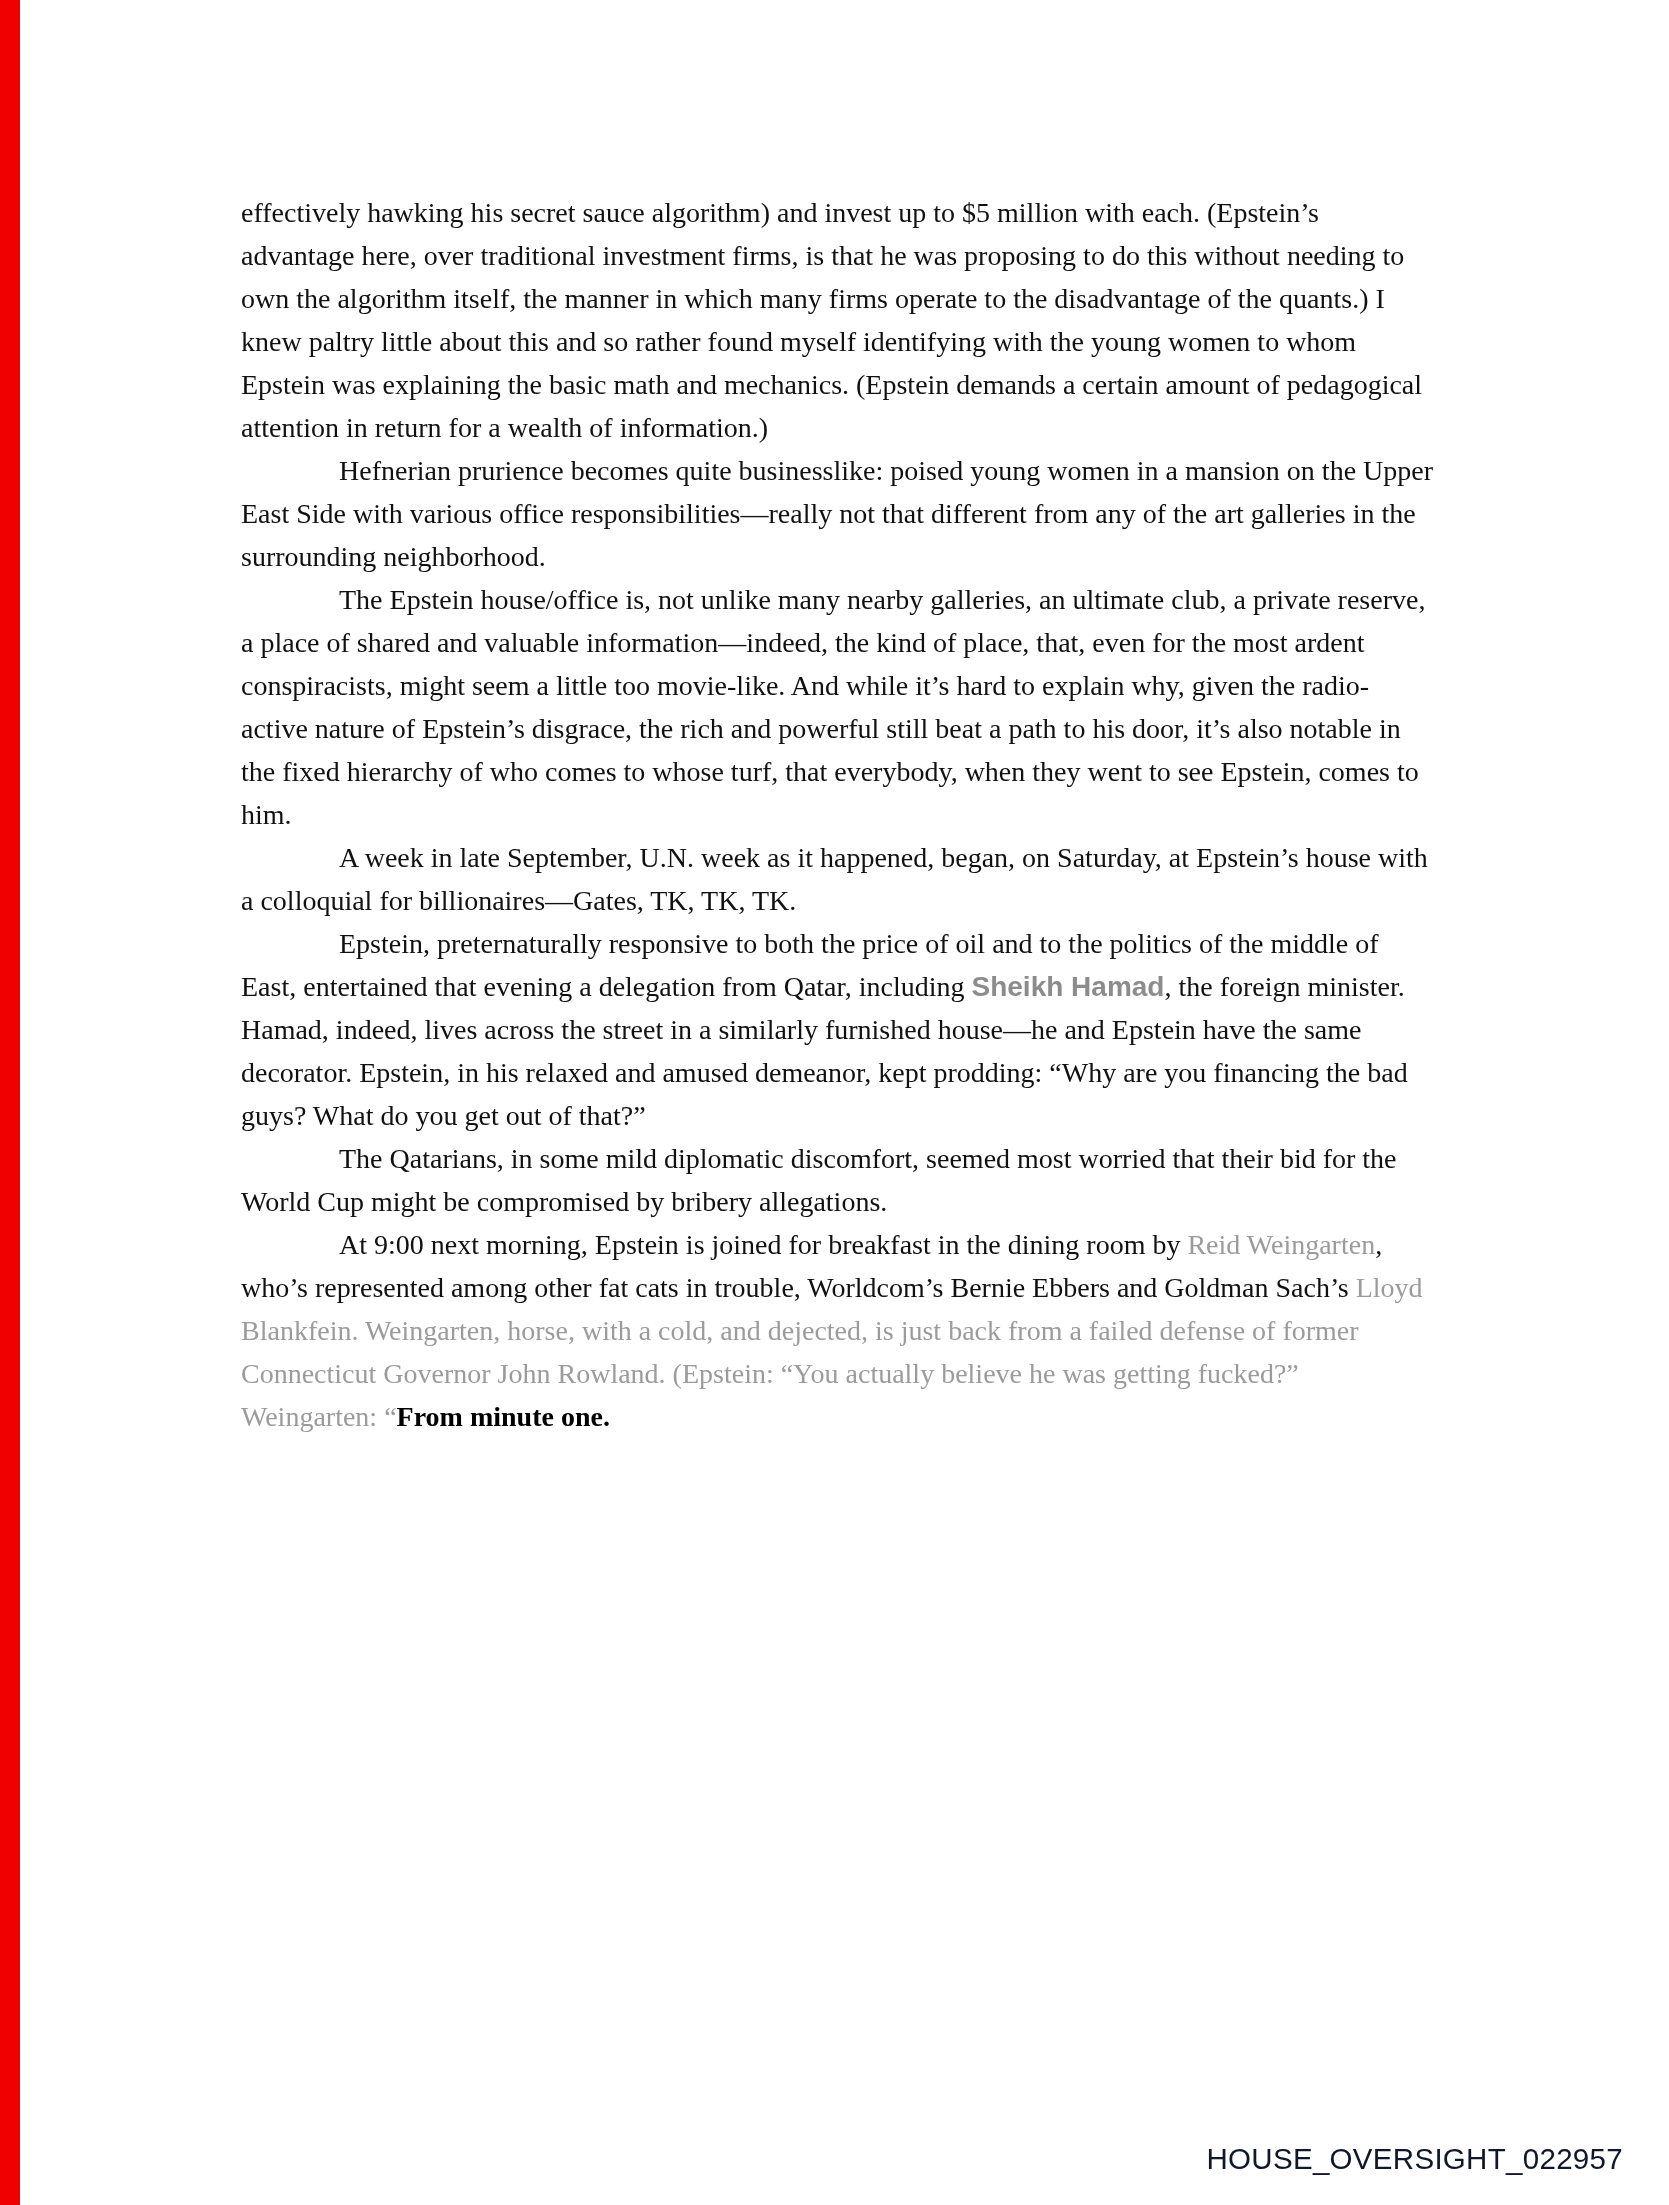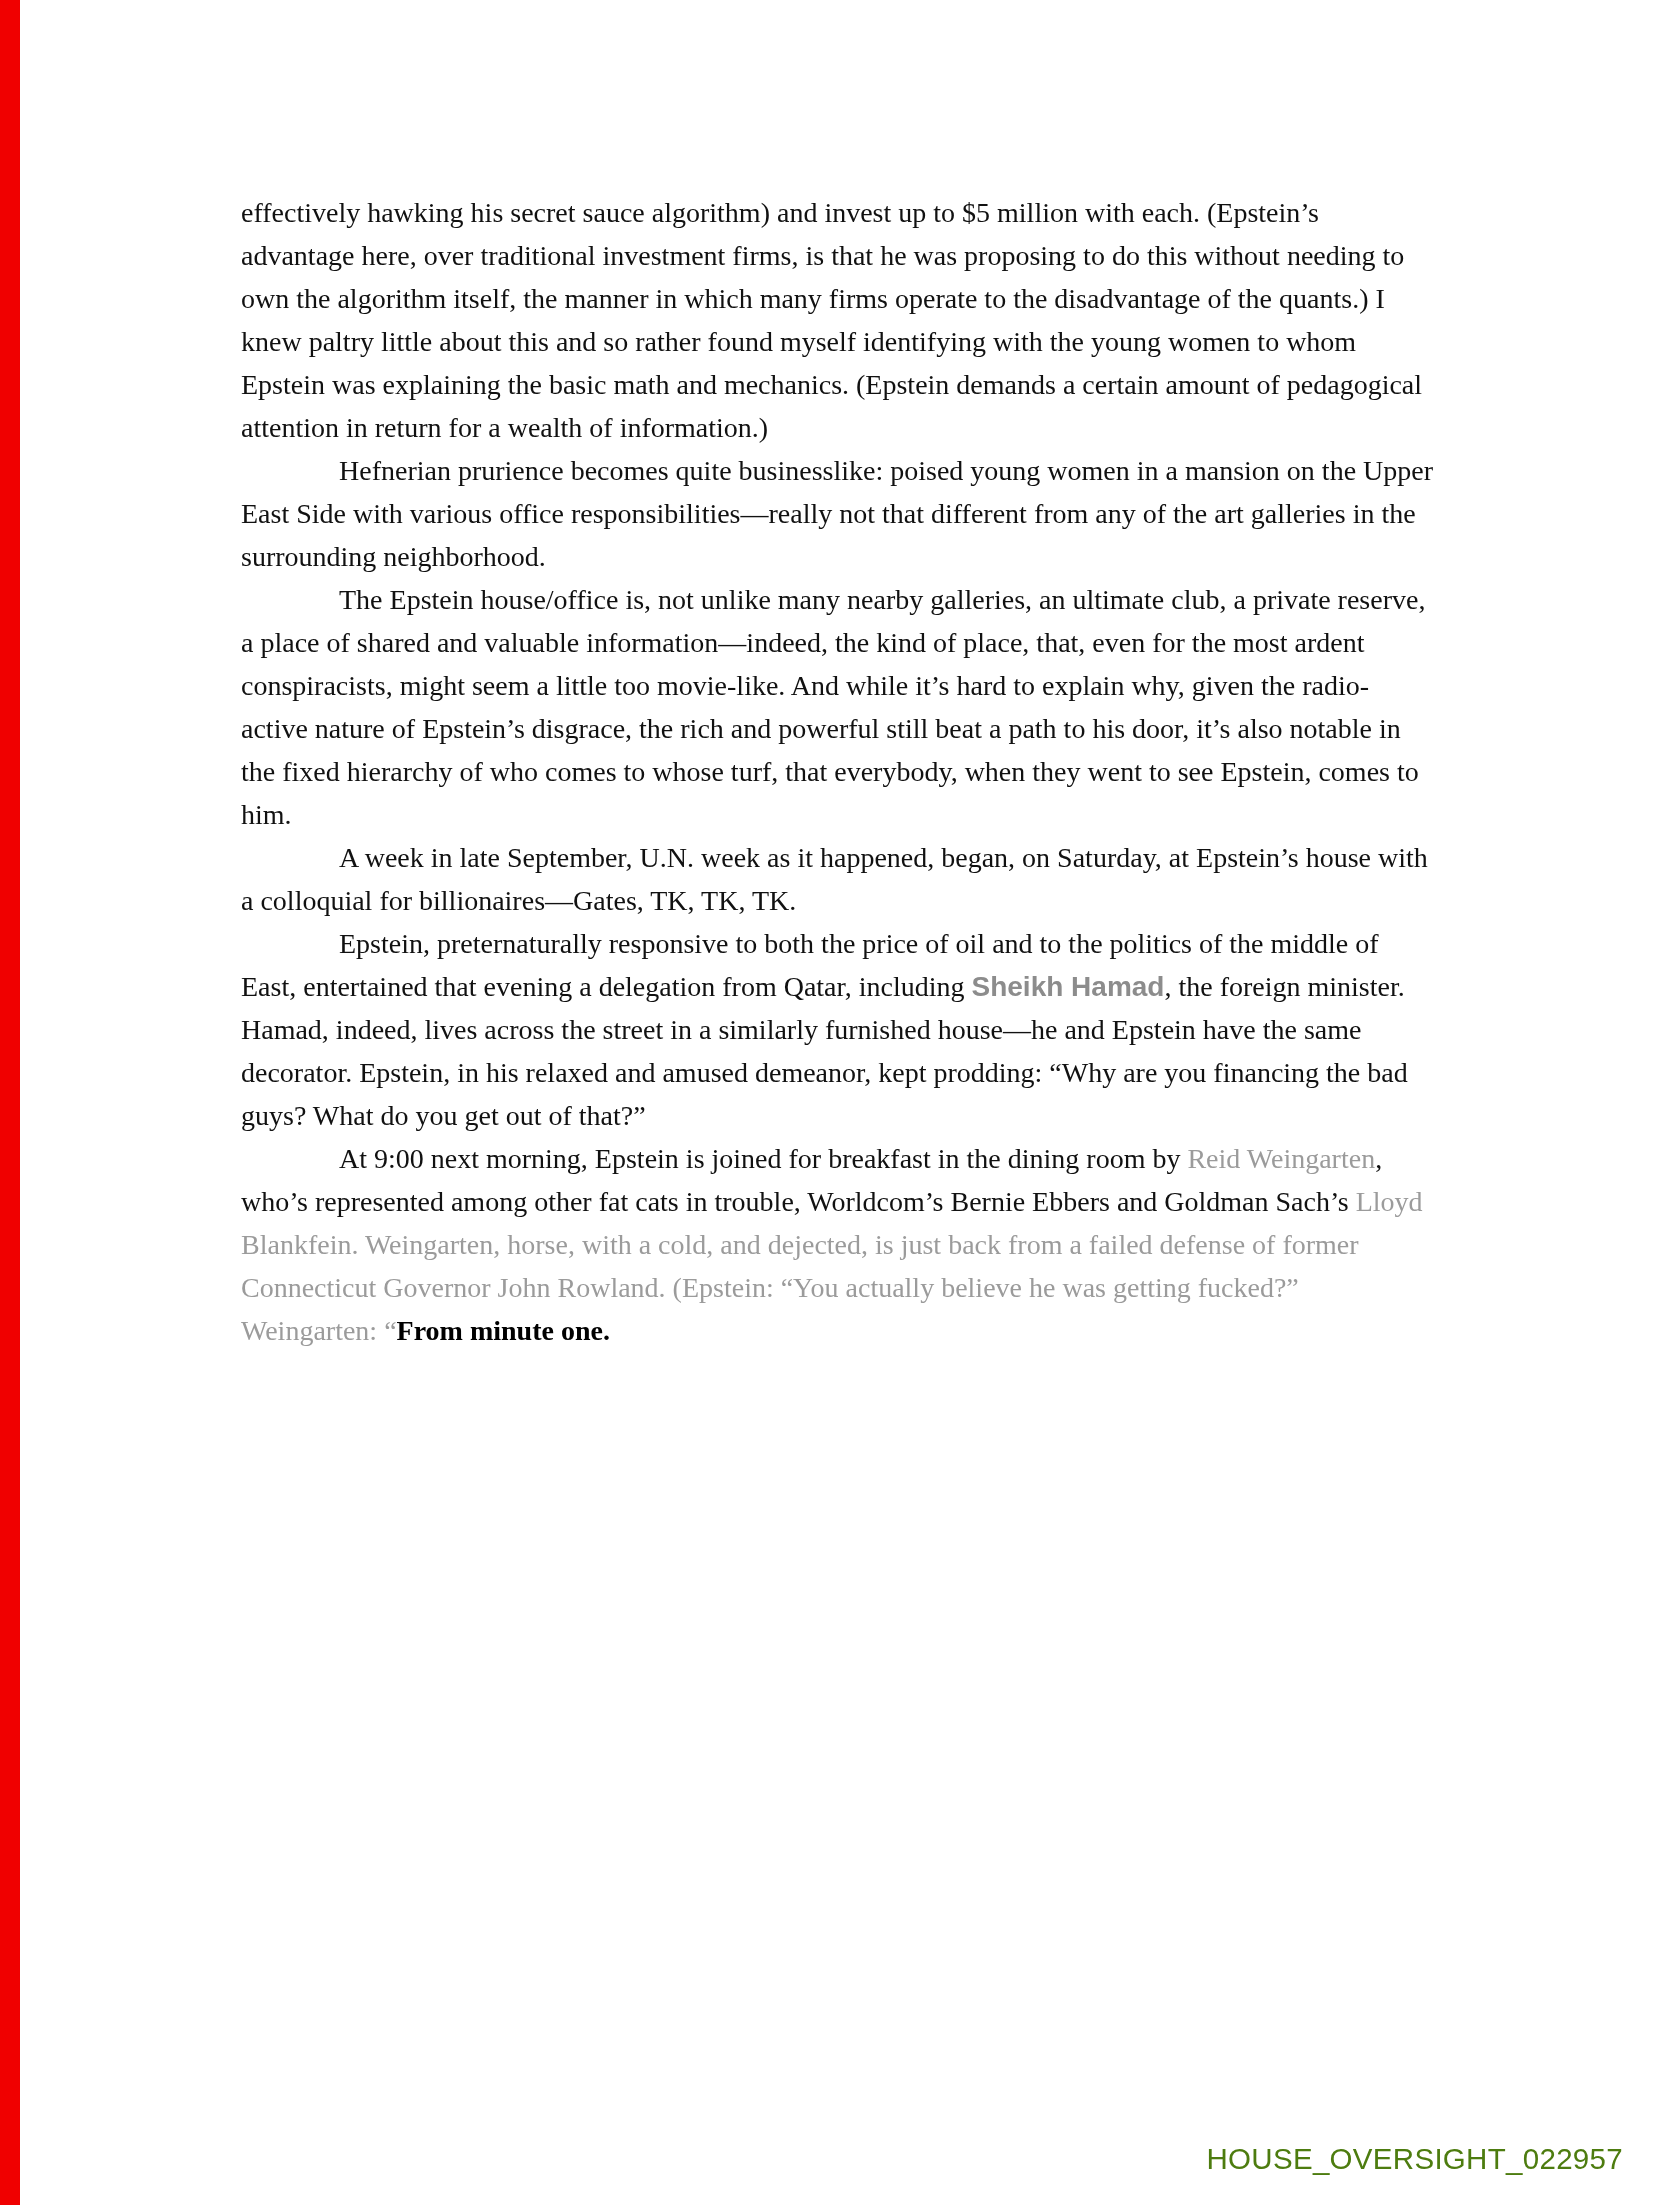--- a/index.html
+++ b/index.html
@@ -50,32 +50,33 @@
   .run-bold {
     font-weight: bold;
     color: #000000;
   }
   .bates-stamp {
     position: absolute;
     right: 46px;
     bottom: 29px;
     font-family: "Liberation Sans", sans-serif;
     font-size: 29.5px;
-    color: #4d7c0f;
+    color: #0f172a;
     letter-spacing: 0.3px;
   }
 </style>
 </head>
 <body>
 
 <div class="page">
   <div class="accent-bar"></div>
   <div class="text-block">
       <p class="para"><span>effectively hawking his secret sauce algorithm) and invest up to $5 million with each. (Epstein’s advantage here, over traditional investment firms, is that he was proposing to do this without needing to own the algorithm itself, the manner in which many firms operate to the disadvantage of the quants.) I knew paltry little about this and so rather found myself identifying with the young women to whom Epstein was explaining the basic math and mechanics. (Epstein demands a certain amount of pedagogical attention in return for a wealth of information.)</span></p>
       <p class="para indent"><span>Hefnerian prurience becomes quite businesslike: poised young women in a mansion on the Upper East Side with various office responsibilities—really not that different from any of the art galleries in the surrounding neighborhood.</span></p>
       <p class="para indent"><span>The Epstein house/office is, not unlike many nearby galleries, an ultimate club, a private reserve, a place of shared and valuable information—indeed, the kind of place, that, even for the most ardent conspiracists, might seem a little too movie-like. And while it’s hard to explain why, given the radio-active nature of Epstein’s disgrace, the rich and powerful still beat a path to his door, it’s also notable in the fixed hierarchy of who comes to whose turf, that everybody, when they went to see Epstein, comes to him.</span></p>
       <p class="para indent"><span>A week in late September, U.N. week as it happened, began, on Saturday, at Epstein’s house with a colloquial for billionaires—Gates, TK, TK, TK.</span></p>
       <p class="para indent"><span>Epstein, preternaturally responsive to both the price of oil and to the politics of the middle of East, entertained that evening a delegation from Qatar, including </span><span class="run-name-highlight">Sheikh Hamad</span><span>, the foreign minister. Hamad, indeed, lives across the street in a similarly furnished house—he and Epstein have the same decorator. Epstein, in his relaxed and amused demeanor, kept prodding: “Why are you financing the bad guys? What do you get out of that?”</span></p>
+      <p class="para indent"><span>The Qatarians, in some mild diplomatic discomfort, seemed most worried that their bid for the World Cup might be compromised by bribery allegations.</span></p>
       <p class="para indent"><span>At 9:00 next morning, Epstein is joined for breakfast in the dining room by </span><span class="run-gray">Reid Weingarten</span><span>, who’s represented among other fat cats in trouble, Worldcom’s Bernie Ebbers and Goldman Sach’s </span><span class="run-gray">Lloyd Blankfein. Weingarten, horse, with a cold, and dejected, is just back from a failed defense of former Connecticut Governor John Rowland. (Epstein: “You actually believe he was getting fucked?” Weingarten: “</span><span class="run-bold">From minute one.</span></p>
     </div>
   <div class="bates-stamp">HOUSE_OVERSIGHT_022957</div>
 </div>
 
 
 </body></html>

